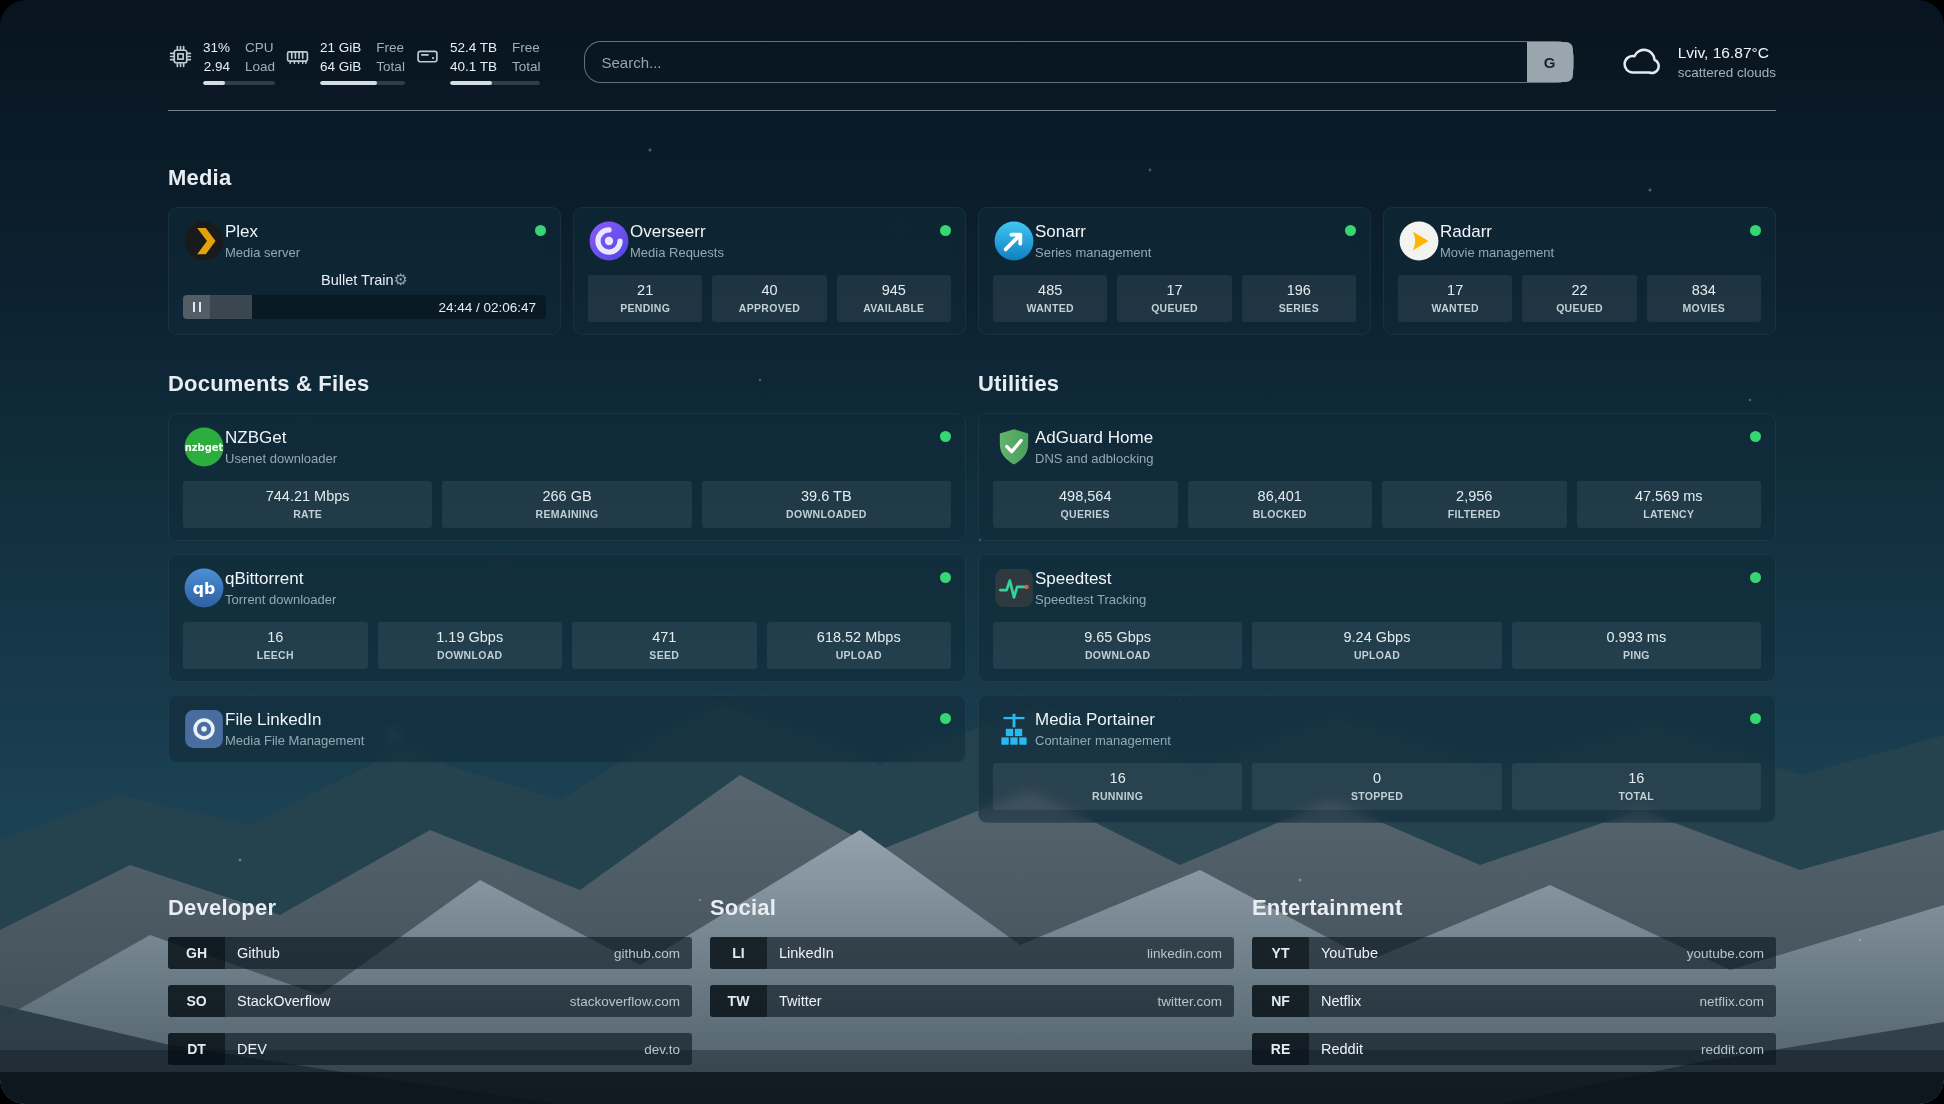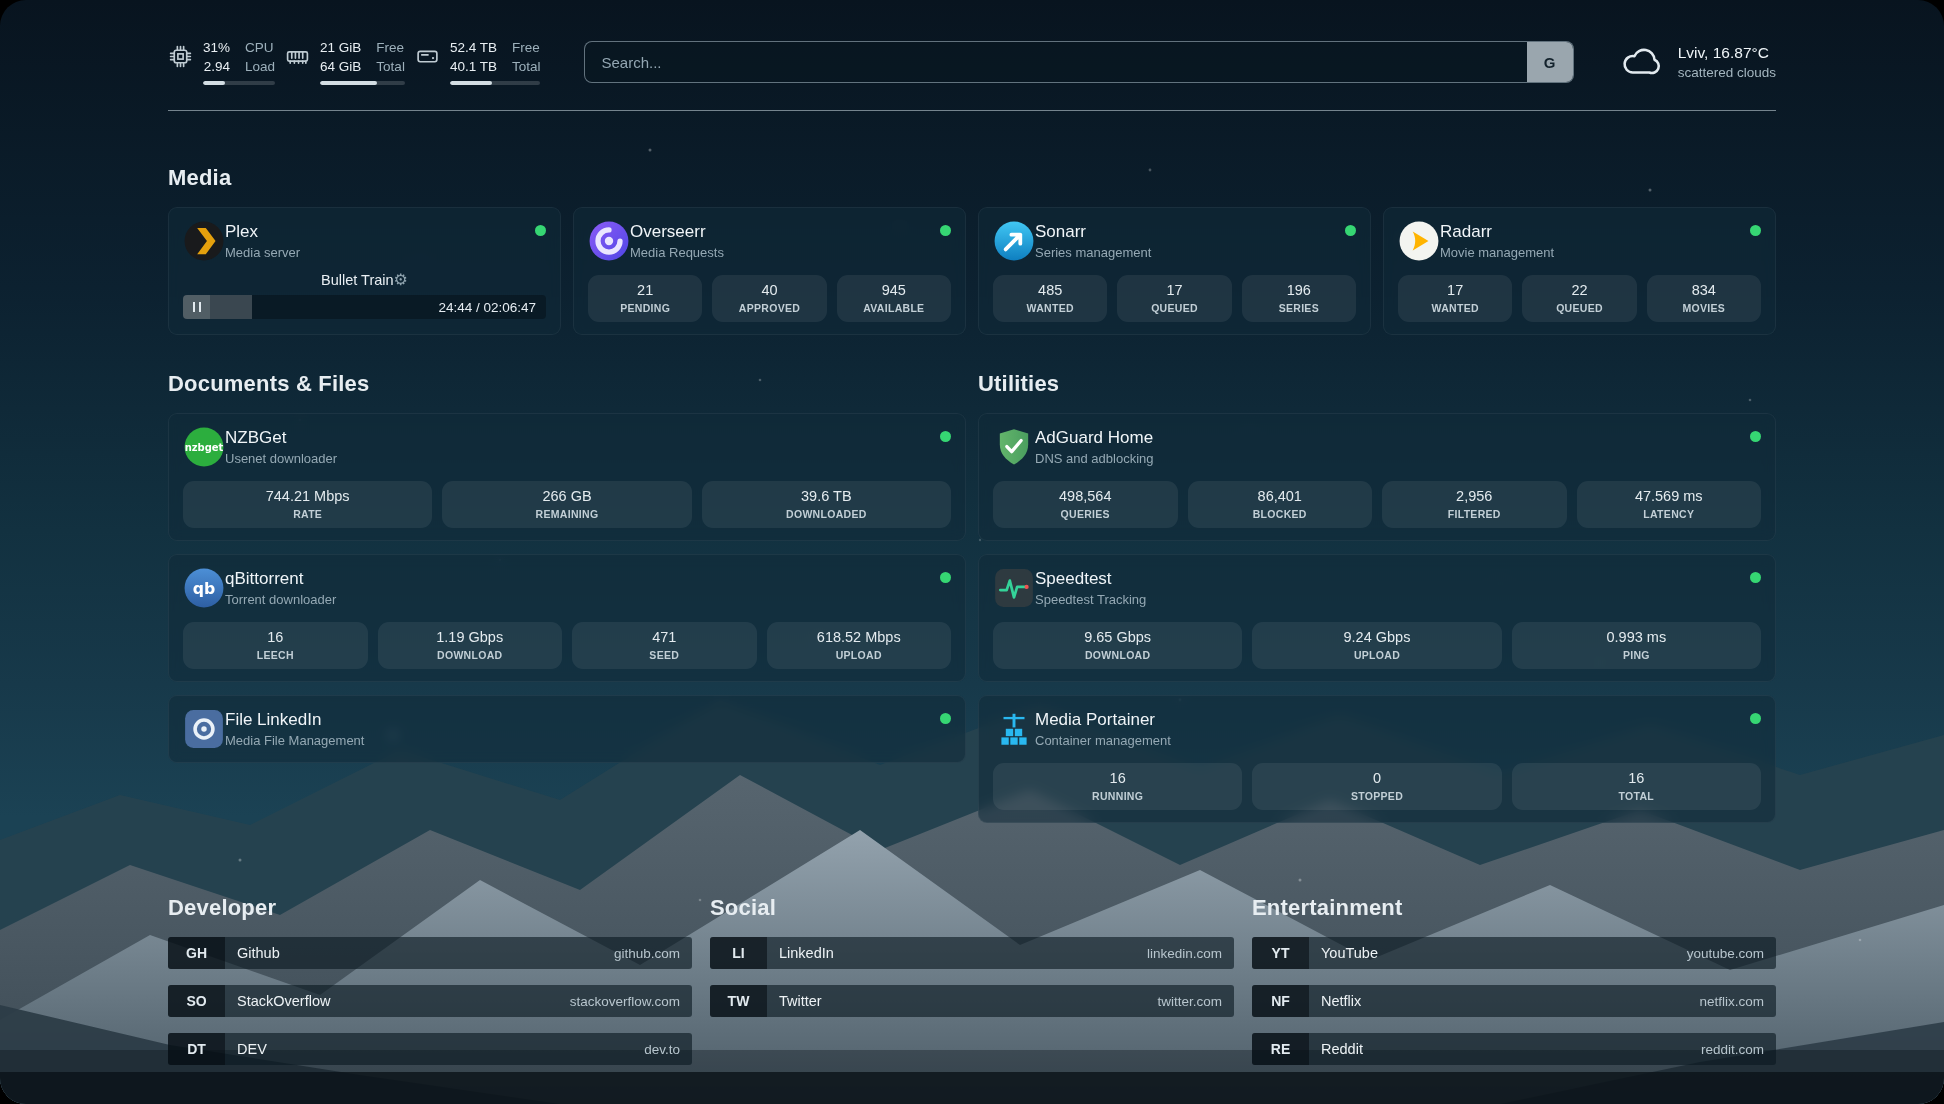--- a/index.html
+++ b/index.html
@@ -16,21 +16,21 @@
   .res-icon{width:25px;height:25px;margin-top:5px;opacity:.95;flex:none;}
   .res-icon svg{width:100%;height:100%;display:block;}
   .res-grid{display:grid;grid-template-columns:auto auto;column-gap:15px;row-gap:1px;font-size:13.5px;line-height:1.3;}
   .res-val{color:#e9eff3;text-align:right;white-space:nowrap;}
   .res-lbl{color:#9db0bb;white-space:nowrap;}
   .res-bar{grid-column:1/3;height:3.5px;background:rgba(255,255,255,.16);border-radius:2px;margin-top:5px;overflow:hidden;}
   .res-bar i{display:block;height:100%;background:#d3dde3;border-radius:2px;}
 
   .search{flex:1;margin:0 44px;position:relative;height:42px;}
   .search input{width:100%;height:100%;box-sizing:border-box;background:rgba(8,22,32,.35);
-    border:1px solid rgba(158,176,188,.6);border-radius:8px;color:#e6edf2;font-size:15px;
+    border:1px solid rgba(158,176,188,.6);border-radius:17px;color:#e6edf2;font-size:15px;
     padding:0 62px 0 16px;outline:none;font-family:inherit;}
   .search input::placeholder{color:#93a6b2;}
   .search-btn{position:absolute;right:1px;top:1px;height:40px;width:46px;border:none;border-radius:0 7px 7px 0;
     background:#9aa6ae;color:#13222c;font-weight:bold;font-size:15px;cursor:pointer;font-family:inherit;}
 
   .weather{display:flex;align-items:center;gap:14px;}
   .weather-icon{width:46px;height:36px;flex:none;}
   .weather-icon svg{width:100%;height:100%;display:block;}
   .wloc{font-size:15.5px;color:#eef4f7;}
   .wcond{font-size:13.5px;color:#a3b5bf;margin-top:3px;}
@@ -47,21 +47,21 @@
   .card{background:rgba(17,42,56,.55);border:1px solid rgba(255,255,255,.055);border-radius:9px;
     padding:12px 14px;display:flex;flex-direction:column;box-sizing:border-box;backdrop-filter:blur(6px);cursor:pointer;}
   .chead{display:flex;align-items:center;gap:0;}
   .cicon{width:42px;height:42px;flex:none;}
   .cicon svg{width:100%;height:100%;display:block;}
   .cname{font-size:17px;color:#f0f5f8;font-weight:500;}
   .cdesc{font-size:13px;color:#95a9b4;margin-top:3px;}
   .dot{width:11px;height:11px;border-radius:50%;margin-left:auto;align-self:flex-start;margin-top:5px;flex:none;}
 
   .stats{display:flex;gap:10px;margin-top:auto;padding-top:13px;}
-  .stat{flex:1;background:rgba(255,255,255,.07);border-radius:11px;padding:7px 4px 8px;text-align:center;min-width:0;}
+  .stat{flex:1;background:rgba(255,255,255,.07);border-radius:3px;padding:7px 4px 8px;text-align:center;min-width:0;}
   .sv{font-size:14.5px;color:#e4ebef;white-space:nowrap;}
   .sl{font-size:10.5px;font-weight:bold;color:#c2cfd6;margin-top:4px;letter-spacing:.3px;}
 
   
   .np{margin-top:10px;}
   .np-row{display:flex;align-items:center;justify-content:center;}
   .np-title{font-size:14.5px;color:#e9eff3;}
   .np-gear{font-size:16px;color:#8fa3ae;cursor:pointer;line-height:1;}
   .np-bar{margin-top:7px;height:24px;background:rgba(6,16,24,.55);border-radius:4px;position:relative;
     display:flex;align-items:center;overflow:hidden;}

